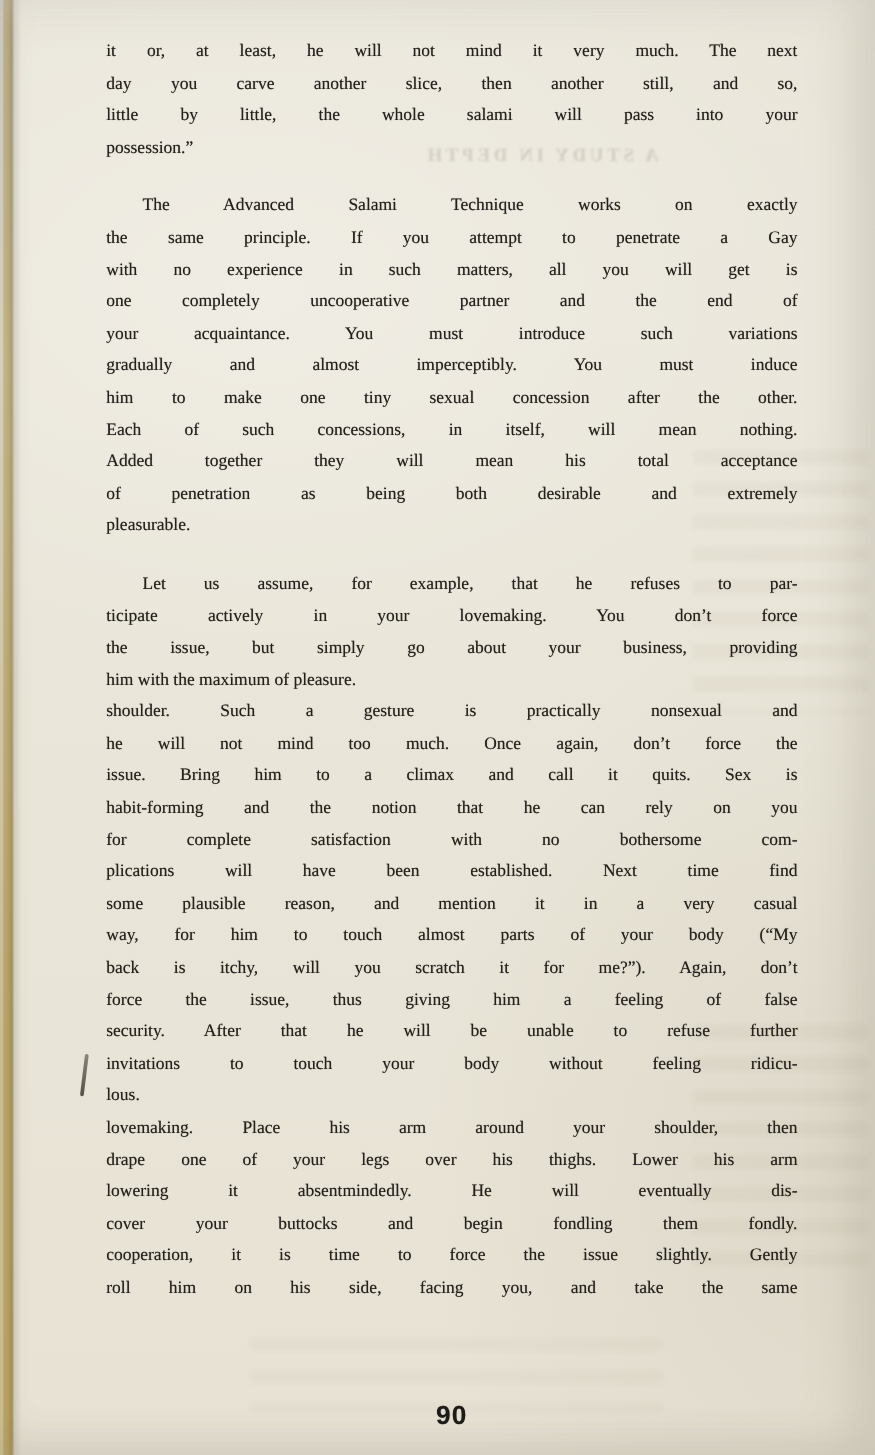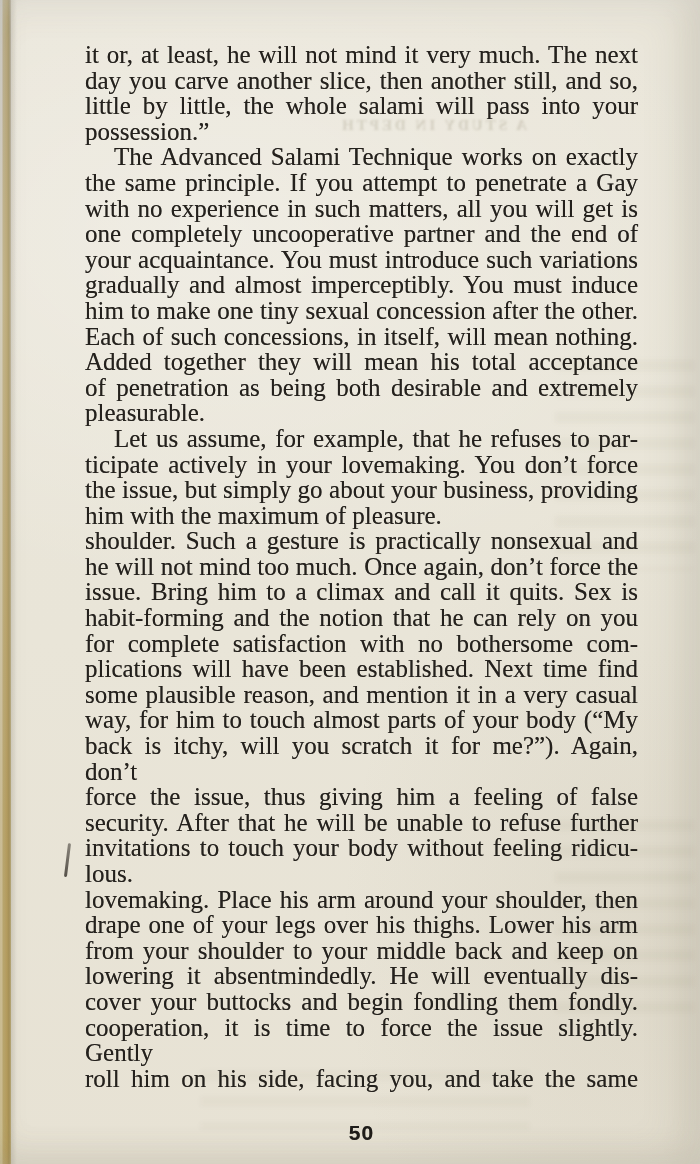--- a/index.html
+++ b/index.html
@@ -38,34 +38,34 @@
   }
   .edge-shadow {
     position: absolute; left: 11px; top: 0; bottom: 0; width: 6px;
     background: linear-gradient(90deg, rgba(100,92,70,0.18), rgba(100,92,70,0));
   }
 
   
   .text-block {
     position: absolute;
     left: 85px;
-    top: 42px;
+    top: 29px;
     width: 553px;
     color: #24211d;
-    font-size: 25px;
+    font-size: 14px;
     line-height: 25.6px;
     text-shadow: 0 0 0.6px rgba(40,36,30,0.55);
   }
   .line {
     text-align: justify;
     text-align-last: justify;
     white-space: normal;
   }
   .line.para-end { text-align-last: left; }
-  .line.indent { text-indent: 29px; }
+  .line.indent { text-indent: 29px; margin-top: 21px; }
 
   .page-number {
     position: absolute;
     left: 85px;
     top: 1121px;
     width: 553px;
     text-align: center;
     font-family: "Liberation Sans", "DejaVu Sans", sans-serif;
     font-weight: 700;
     font-size: 21px;
@@ -155,25 +155,24 @@
       <div class="line">plications will have been established. Next time find</div>
       <div class="line">some plausible reason, and mention it in a very casual</div>
       <div class="line">way, for him to touch almost parts of your body (“My</div>
       <div class="line">back is itchy, will you scratch it for me?”). Again, don’t</div>
       <div class="line">force the issue, thus giving him a feeling of false</div>
       <div class="line">security. After that he will be unable to refuse further</div>
       <div class="line">invitations to touch your body without feeling ridicu-</div>
       <div class="line para-end">lous.</div>
       <div class="line">lovemaking. Place his arm around your shoulder, then</div>
       <div class="line">drape one of your legs over his thighs. Lower his arm</div>
-      <div class="line">from your shoulder to your middle back and keep on</div>
       <div class="line">lowering it absentmindedly. He will eventually dis-</div>
       <div class="line">cover your buttocks and begin fondling them fondly.</div>
       <div class="line">cooperation, it is time to force the issue slightly. Gently</div>
       <div class="line">roll him on his side, facing you, and take the same</div>
     </div>
 
   <div class="pen-mark"></div>
 
-  <div class="page-number">50</div>
+  <div class="page-number">90</div>
 
   <div class="vignette"></div>
 </div>
 
 </body></html>

